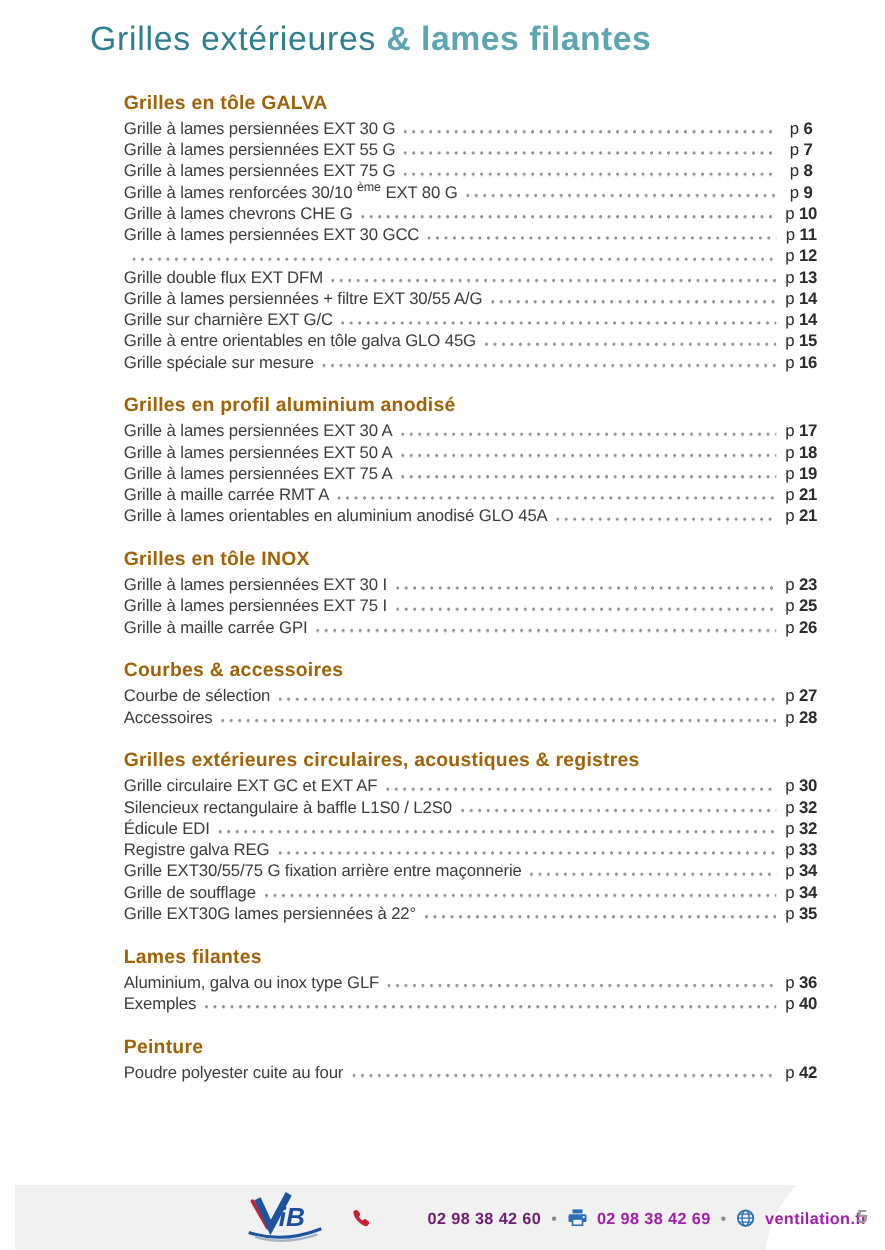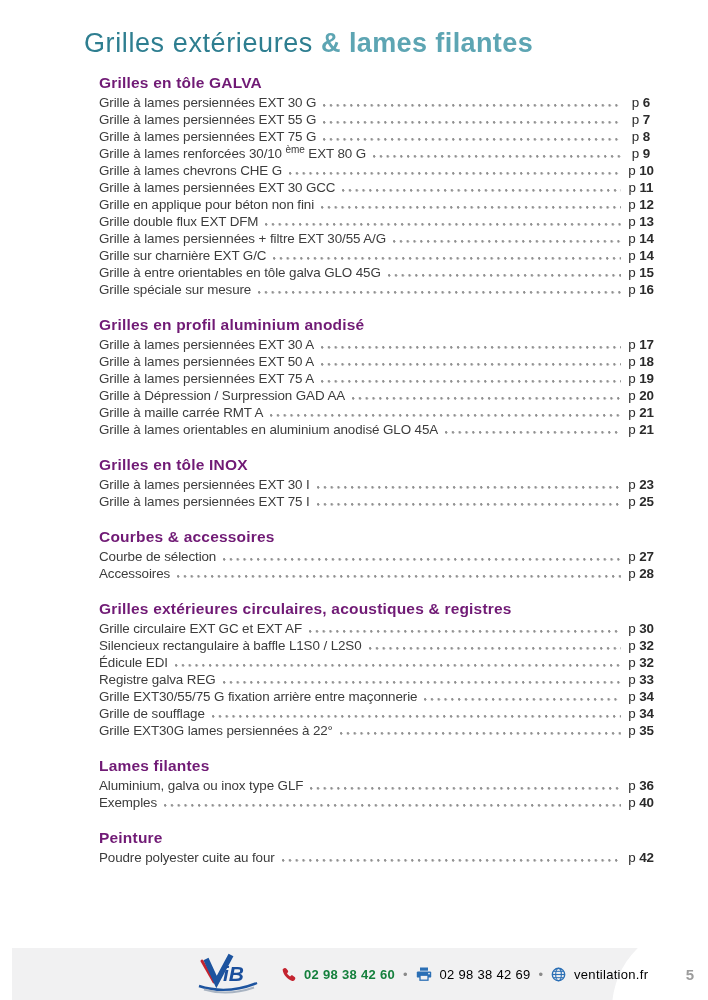--- a/index.html
+++ b/index.html
@@ -3,32 +3,32 @@
 <meta charset="utf-8">
 <style>
   html,body{margin:0;padding:0;}
   body{
     width:708px;height:1000px;position:relative;background:#ffffff;
     font-family:"Liberation Sans", sans-serif;overflow:hidden;
     -webkit-font-smoothing:antialiased;
   }
   
   .page-title{
-    position:absolute;top:12px;left:68px;margin:16px;
+    position:absolute;top:12px;left:68px;margin:4px;
     font-size:27px;font-weight:400;letter-spacing:.6px;
     color:#2e7e90;white-space:nowrap;
   }
   .page-title .title-bold{font-weight:700;color:#5da5b3;letter-spacing:.4px;}
 
   
   .toc{position:absolute;top:0;left:99px;width:557px;padding-top:74px;}
   .toc section{margin:0;}
   .toc h2{
     margin:18px 0 3px 0;font-size:15.5px;line-height:17px;font-weight:700;
-    color:#701a75;letter-spacing:.2px;
+    color:#a16207;letter-spacing:.2px;
   }
   .toc section:first-child h2{margin-top:0;}
   .toc-row{
     display:flex;height:17px;font-size:13.4px;color:#3c3c3c;
     letter-spacing:-0.1px;
   }
   .toc-row .entry-label{white-space:nowrap;line-height:17px;}
   .toc-row .entry-label sup{font-size:10px;line-height:0;vertical-align:super;}
   .dot-leader{
     flex:1;height:3px;align-self:flex-end;margin:0 5px 4px 7px;min-width:12px;
@@ -47,22 +47,22 @@
   }
   .footer-circle{
     position:absolute;top:-24px;right:-62px;width:170px;height:170px;
     border-radius:50%;background:#ffffff;
   }
   .footer-content{
     position:absolute;left:185px;top:0;height:52px;
     display:flex;align-items:center;gap:8px;white-space:nowrap;
   }
   .logo{display:block;margin-right:10px;}
-  .contact-phone{font-size:13px;font-weight:700;color:#15803d;letter-spacing:.3px;}
-  .contact-fax,.contact-web{font-size:13px;font-weight:400;color:#000000;letter-spacing:.3px;}
+  .contact-phone{font-size:13px;font-weight:700;color:#701a75;letter-spacing:.3px;margin-left:38px;}
+  .contact-fax,.contact-web{font-size:13px;font-weight:700;color:#a21caf;letter-spacing:.3px;}
   .bullet{color:#8a8a8a;font-size:13px;}
   .footer-pagenum{
     position:absolute;right:26px;top:50%;transform:translateY(-50%);
     font-size:15px;font-weight:700;color:#9c9c9c;
   }
   .icon{display:inline-block;vertical-align:middle;}
 </style>
 </head>
 <body>
 
@@ -95,21 +95,20 @@
         <span class="entry-label">Grille à lames chevrons CHE G</span>
         <span class="dot-leader"></span>
         <span class="page-col">p&nbsp;<span class="pnum">10</span></span>
       </div>
       <div class="toc-row">
         <span class="entry-label">Grille à lames persiennées EXT 30 GCC</span>
         <span class="dot-leader"></span>
         <span class="page-col">p&nbsp;<span class="pnum">11</span></span>
       </div>
       <div class="toc-row">
-        <span class="entry-label">Grille en applique pour béton non fini</span>
         <span class="dot-leader"></span>
         <span class="page-col">p&nbsp;<span class="pnum">12</span></span>
       </div>
       <div class="toc-row">
         <span class="entry-label">Grille double flux EXT DFM</span>
         <span class="dot-leader"></span>
         <span class="page-col">p&nbsp;<span class="pnum">13</span></span>
       </div>
       <div class="toc-row">
         <span class="entry-label">Grille à lames persiennées + filtre EXT 30/55 A/G</span>
@@ -143,25 +142,20 @@
         <span class="entry-label">Grille à lames persiennées EXT 50 A</span>
         <span class="dot-leader"></span>
         <span class="page-col">p&nbsp;<span class="pnum">18</span></span>
       </div>
       <div class="toc-row">
         <span class="entry-label">Grille à lames persiennées EXT 75 A</span>
         <span class="dot-leader"></span>
         <span class="page-col">p&nbsp;<span class="pnum">19</span></span>
       </div>
       <div class="toc-row">
-        <span class="entry-label">Grille à Dépression / Surpression GAD AA</span>
-        <span class="dot-leader"></span>
-        <span class="page-col">p&nbsp;<span class="pnum">20</span></span>
-      </div>
-      <div class="toc-row">
         <span class="entry-label">Grille à maille carrée RMT A</span>
         <span class="dot-leader"></span>
         <span class="page-col">p&nbsp;<span class="pnum">21</span></span>
       </div>
       <div class="toc-row">
         <span class="entry-label">Grille à lames orientables en aluminium anodisé GLO 45A</span>
         <span class="dot-leader"></span>
         <span class="page-col">p&nbsp;<span class="pnum">21</span></span>
       </div>
     </section>
@@ -169,20 +163,25 @@
       <h2>Grilles en tôle INOX</h2>
       <div class="toc-row">
         <span class="entry-label">Grille à lames persiennées EXT 30 I</span>
         <span class="dot-leader"></span>
         <span class="page-col">p&nbsp;<span class="pnum">23</span></span>
       </div>
       <div class="toc-row">
         <span class="entry-label">Grille à lames persiennées EXT 75 I</span>
         <span class="dot-leader"></span>
         <span class="page-col">p&nbsp;<span class="pnum">25</span></span>
+      </div>
+      <div class="toc-row">
+        <span class="entry-label">Grille à maille carrée GPI</span>
+        <span class="dot-leader"></span>
+        <span class="page-col">p&nbsp;<span class="pnum">26</span></span>
       </div>
     </section>
     <section>
       <h2>Courbes &amp; accessoires</h2>
       <div class="toc-row">
         <span class="entry-label">Courbe de sélection</span>
         <span class="dot-leader"></span>
         <span class="page-col">p&nbsp;<span class="pnum">27</span></span>
       </div>
       <div class="toc-row">

